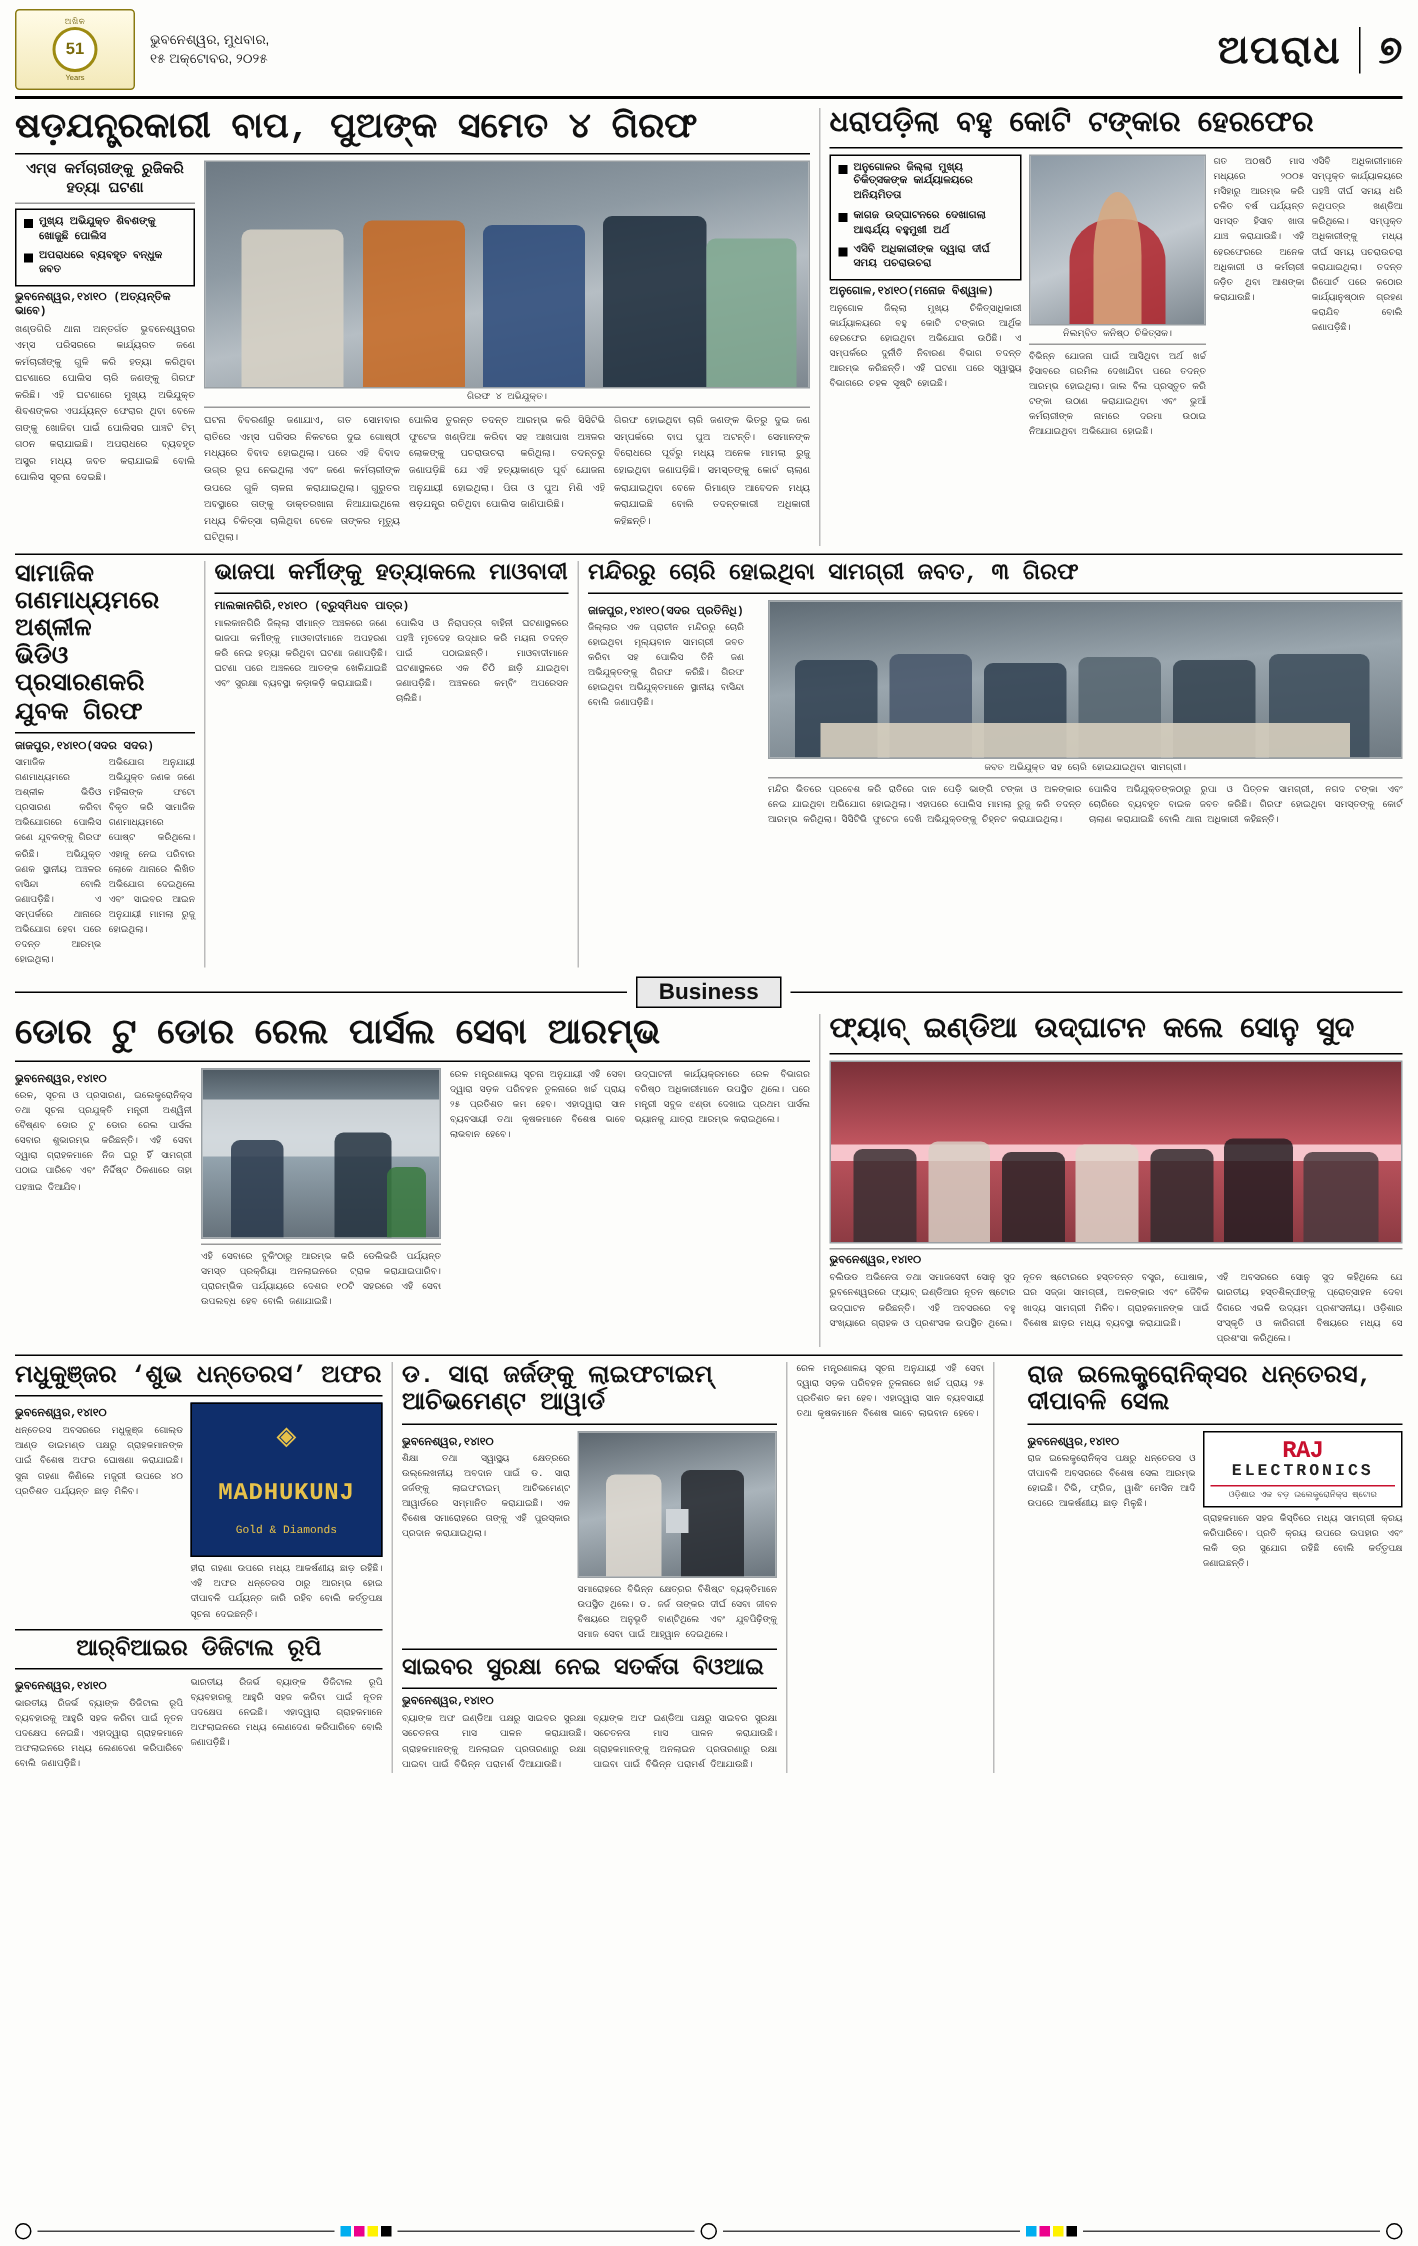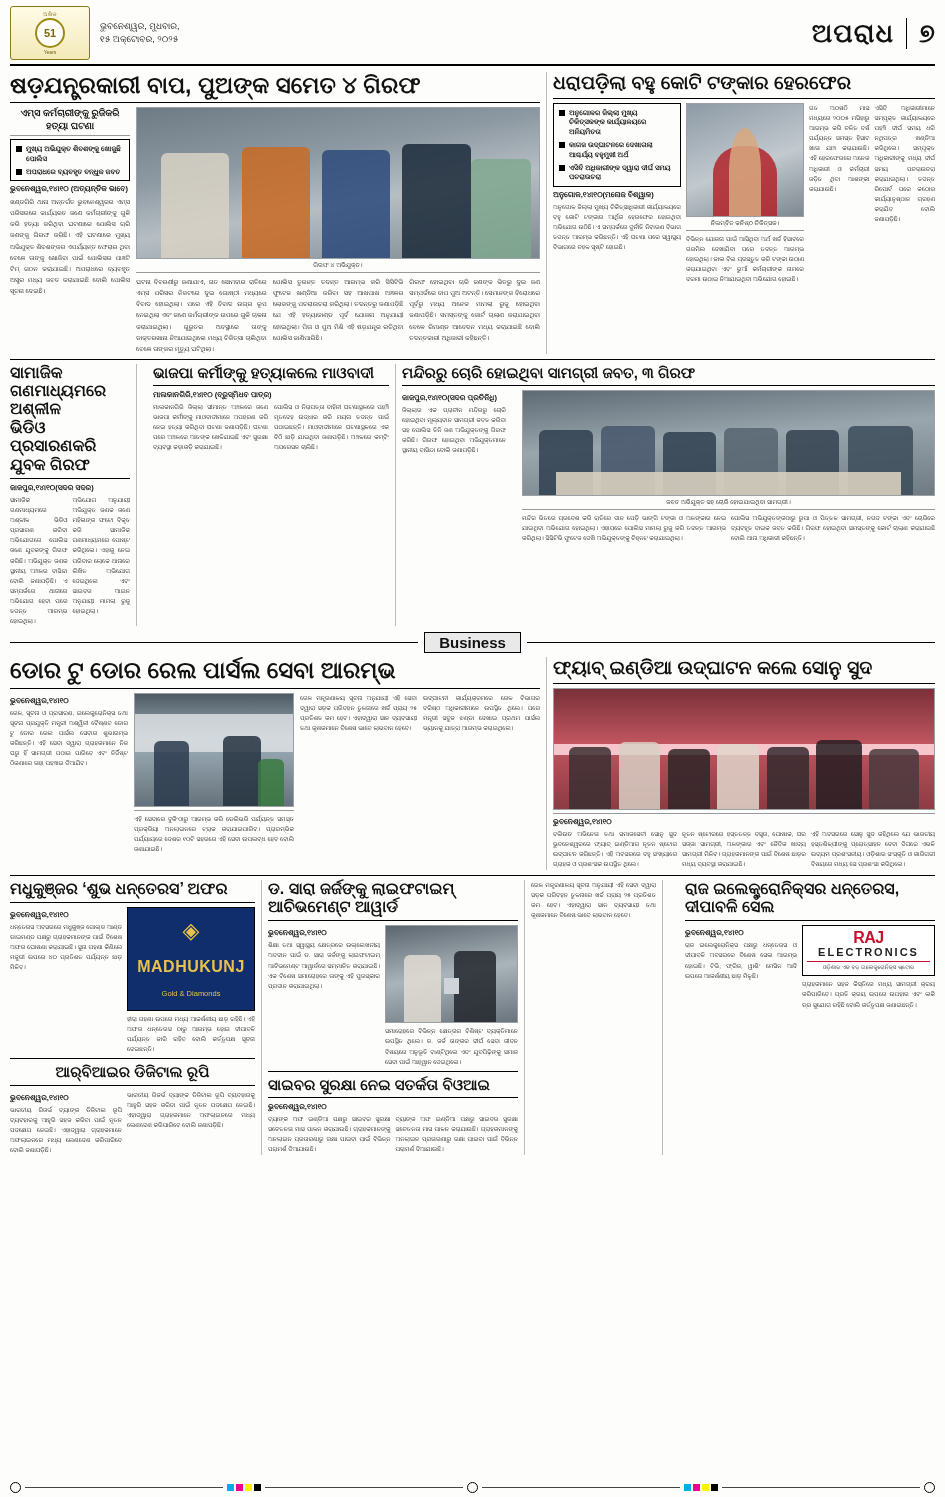--- a/index.html
+++ b/index.html
@@ -26,21 +26,21 @@
     display:flex;align-items:center;justify-content:center;
     font-size:11px;font-weight:bold;color:#7a6a0c;background:#fff;
   }
   .logo-badge .yrs{font-size:5px;color:#6d5d09;margin-top:1px;}
   .mast-place{font-size:9px;line-height:1.5;color:#111;flex:0 0 auto;}
   .mast-spacer{flex:1;}
   .mast-section{font-size:26px;font-weight:bold;letter-spacing:1px;}
   .mast-pageno{font-size:26px;font-weight:bold;border-left:1.5px solid #000;padding-left:12px;margin-left:12px;}
 
   
-  .cols{display:flex;gap:6px;}
+  .cols{display:flex;gap:6px;font-family:Liberation Mono, monospace;}
   .col{flex:1;}
   .hl{font-weight:bold;line-height:1.15;}
   .headline-xl{font-size:23px;}
   .headline-l{font-size:19px;}
   .headline-m{font-size:15px;}
   .headline-s{font-size:16px;}
   .rule{border-bottom:1px solid #000;margin:4px 0;}
   .thin-rule{border-bottom:.6px solid #999;margin:3px 0;}
   .dateline{font-size:7.5px;font-weight:bold;margin:3px 0 2px;}
   .body-txt{font-size:6.4px;line-height:1.72;text-align:justify;color:#1a1a1a;}
@@ -194,21 +194,21 @@
       <div class="hl headline-s">ସାମାଜିକ ଗଣମାଧ୍ୟମରେ ଅଶ୍ଳୀଳ</div>
       <div class="hl headline-s">ଭିଡିଓ ପ୍ରସାରଣକରି ଯୁବକ ଗିରଫ</div>
       <div class="rule"></div>
       <div class="dateline">ଜାଜପୁର,୧୪ା୧୦(ସଦର ସଦର)</div>
       <div class="cols" style="gap:5px;">
         <div class="col body-txt dense">ସାମାଜିକ ଗଣମାଧ୍ୟମରେ ଅଶ୍ଳୀଳ ଭିଡିଓ ପ୍ରସାରଣ କରିବା ଅଭିଯୋଗରେ ପୋଲିସ ଜଣେ ଯୁବକଙ୍କୁ ଗିରଫ କରିଛି। ଅଭିଯୁକ୍ତ ଜଣକ ସ୍ଥାନୀୟ ଅଞ୍ଚଳର ବାସିନ୍ଦା ବୋଲି ଜଣାପଡ଼ିଛି। ଏ ସମ୍ପର୍କରେ ଥାନାରେ ଅଭିଯୋଗ ହେବା ପରେ ତଦନ୍ତ ଆରମ୍ଭ ହୋଇଥିଲା।</div>
         <div class="col body-txt dense">ଅଭିଯୋଗ ଅନୁଯାୟୀ ଅଭିଯୁକ୍ତ ଜଣକ ଜଣେ ମହିଳାଙ୍କ ଫଟୋ ବିକୃତ କରି ସାମାଜିକ ଗଣମାଧ୍ୟମରେ ପୋଷ୍ଟ କରିଥିଲେ। ଏହାକୁ ନେଇ ପରିବାର ଲୋକେ ଥାନାରେ ଲିଖିତ ଅଭିଯୋଗ ଦେଇଥିଲେ ଏବଂ ସାଇବର ଆଇନ ଅନୁଯାୟୀ ମାମଲା ରୁଜୁ ହୋଇଥିଲା।</div>
       </div>
     </div>
 
-    <div style="flex:0 0 236px;border-left:.6px solid #bbb;padding-left:16px;">
+    <div style="flex:0 0 236px;border-left:.6px solid #bbb;padding-left:6px;">
       <div class="hl headline-m">ଭାଜପା କର୍ମୀଙ୍କୁ ହତ୍ୟାକଲେ ମାଓବାଦୀ</div>
       <div class="rule"></div>
       <div class="dateline">ମାଲକାନଗିରି,୧୪ା୧୦ (ବ୍ରୁସ୍‌ମିଧବ ପାତ୍ର)</div>
       <div class="cols" style="gap:6px;">
         <div class="col body-txt dense">ମାଲକାନଗିରି ଜିଲ୍ଲା ସୀମାନ୍ତ ଅଞ୍ଚଳରେ ଜଣେ ଭାଜପା କର୍ମୀଙ୍କୁ ମାଓବାଦୀମାନେ ଅପହରଣ କରି ନେଇ ହତ୍ୟା କରିଥିବା ଘଟଣା ଜଣାପଡ଼ିଛି। ଘଟଣା ପରେ ଅଞ୍ଚଳରେ ଆତଙ୍କ ଖେଳିଯାଇଛି ଏବଂ ସୁରକ୍ଷା ବ୍ୟବସ୍ଥା କଡ଼ାକଡ଼ି କରାଯାଇଛି।</div>
         <div class="col body-txt dense">ପୋଲିସ ଓ ନିରାପତ୍ତା ବାହିନୀ ଘଟଣାସ୍ଥଳରେ ପହଞ୍ଚି ମୃତଦେହ ଉଦ୍ଧାର କରି ମୟନା ତଦନ୍ତ ପାଇଁ ପଠାଇଛନ୍ତି। ମାଓବାଦୀମାନେ ଘଟଣାସ୍ଥଳରେ ଏକ ଚିଠି ଛାଡ଼ି ଯାଇଥିବା ଜଣାପଡ଼ିଛି। ଅଞ୍ଚଳରେ କମ୍ବିଂ ଅପରେସନ ଚାଲିଛି।</div>
       </div>
     </div>
 
     <div style="flex:1;border-left:.6px solid #bbb;padding-left:6px;">

